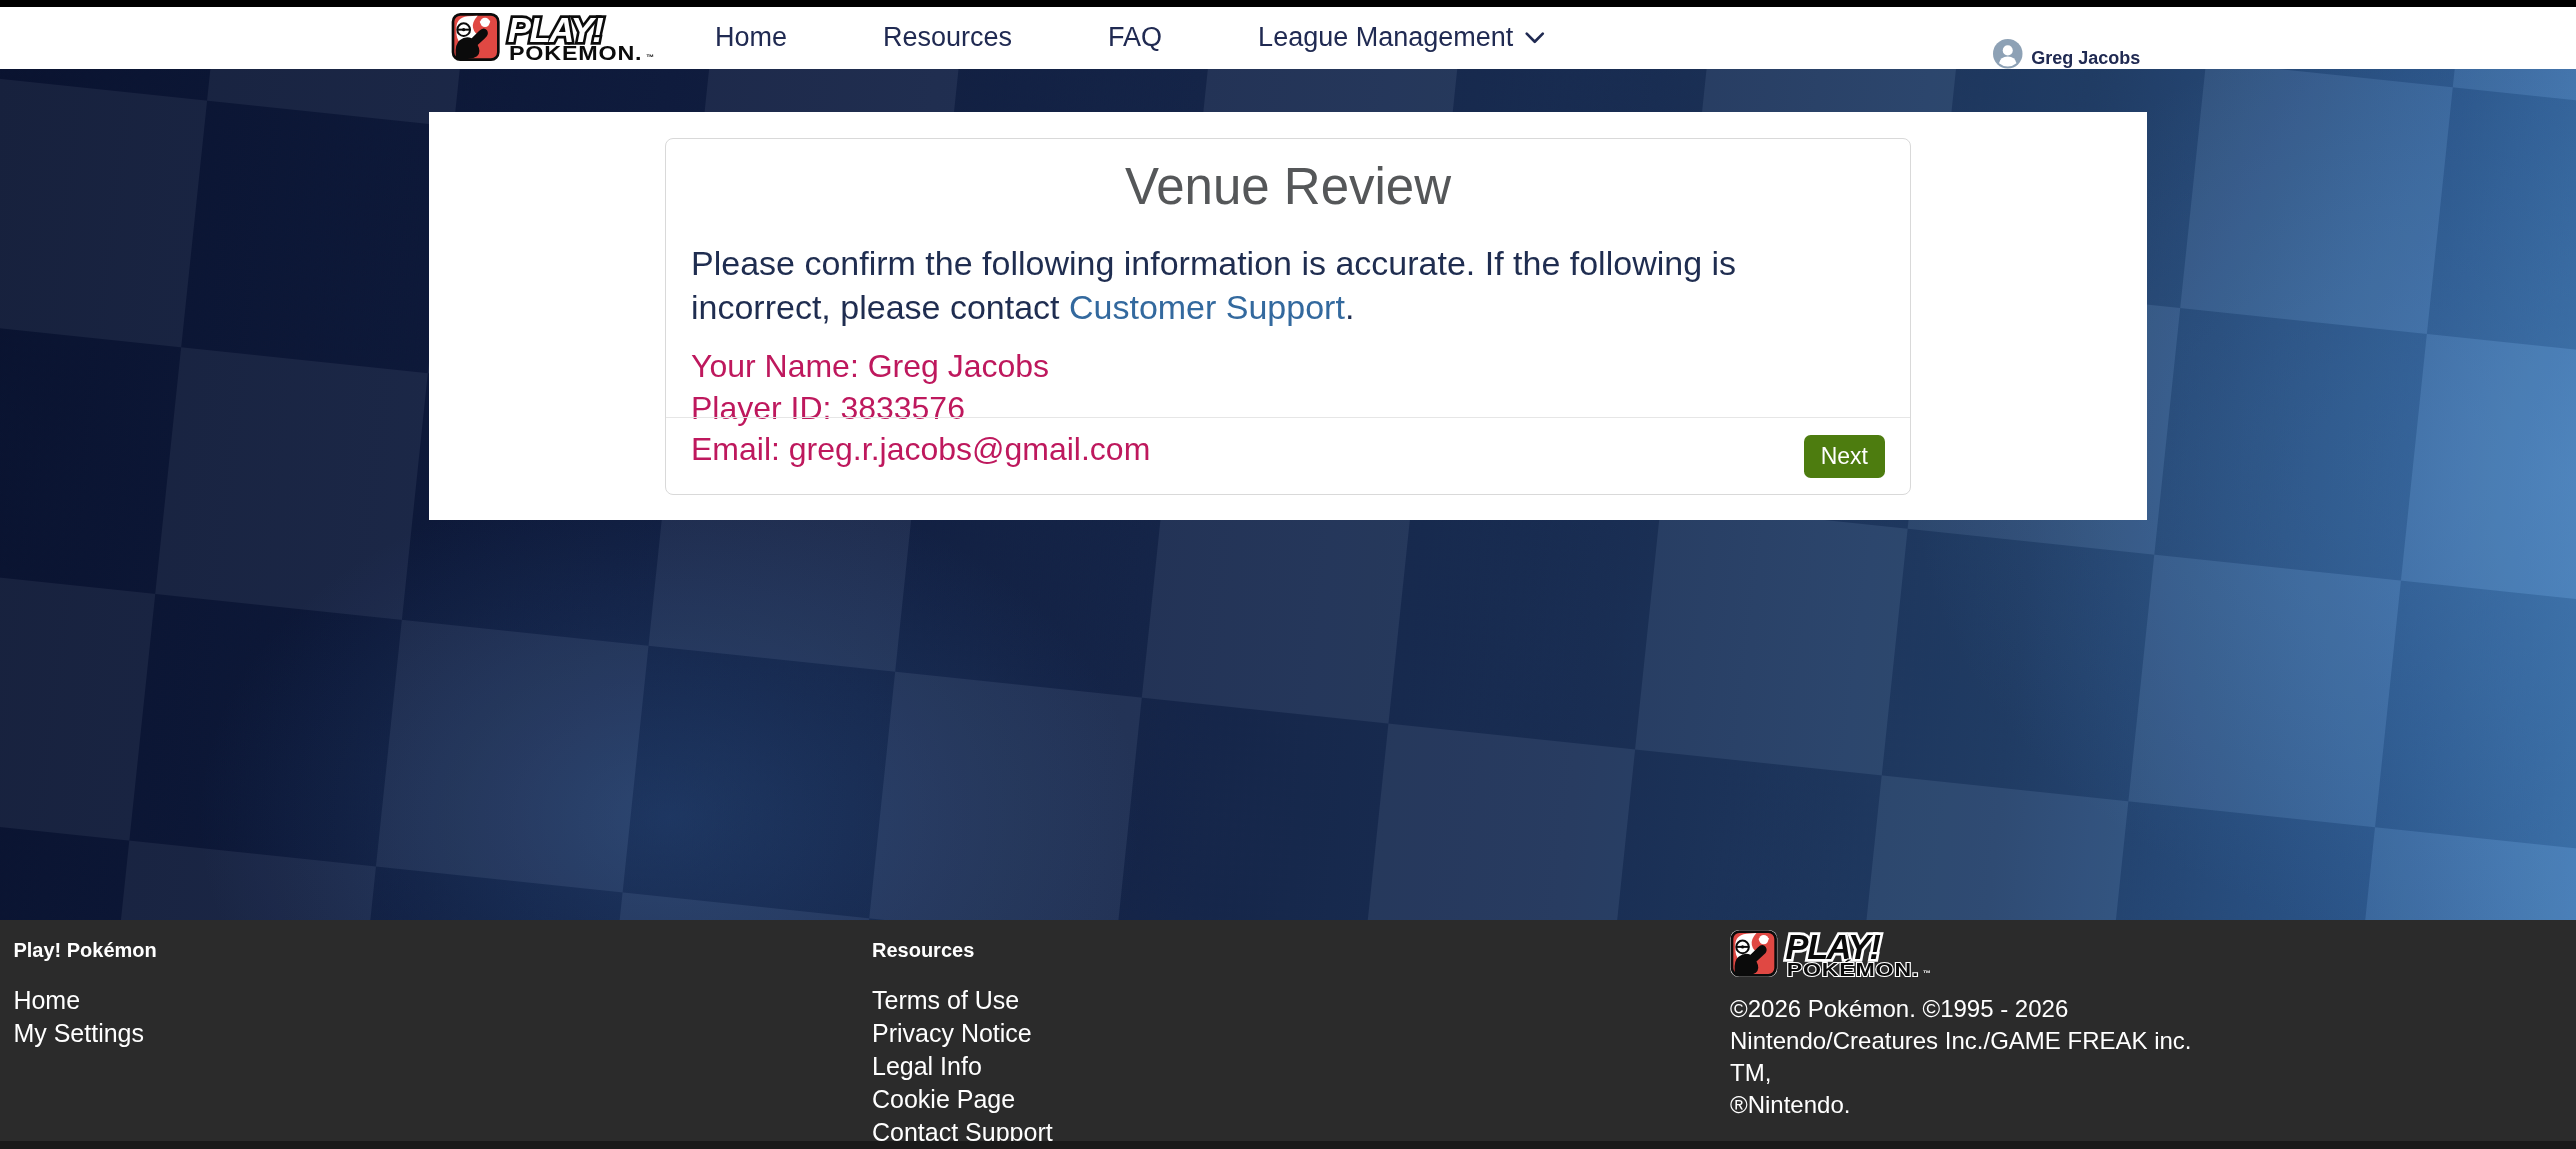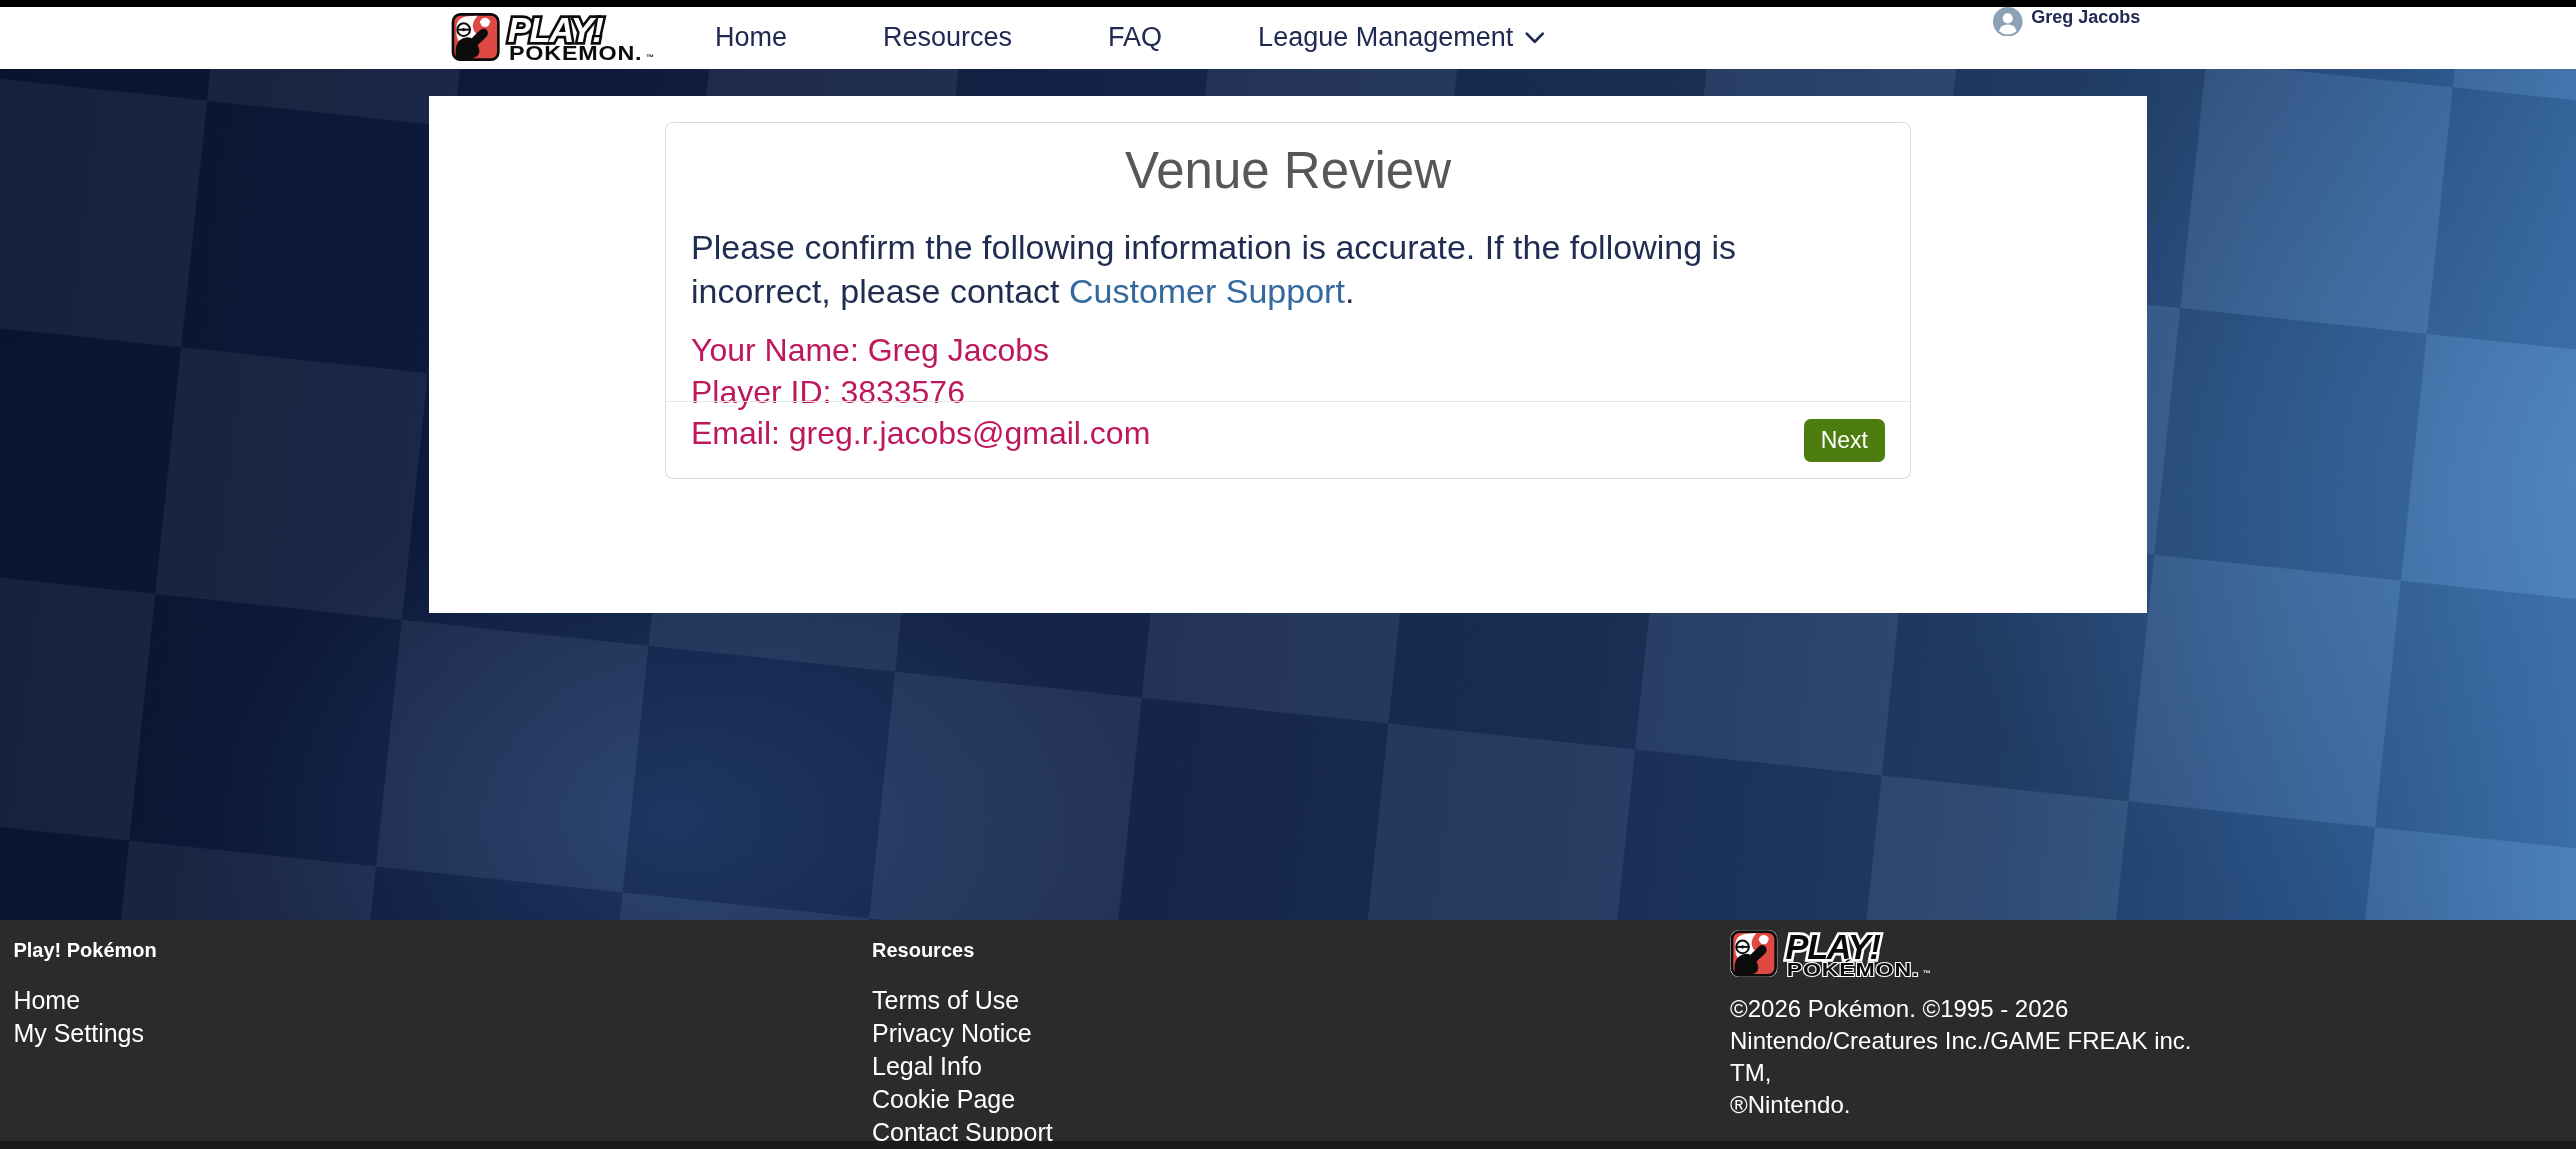--- a/index.html
+++ b/index.html
@@ -8,37 +8,37 @@
 
   
   .top-strip { position:absolute; left:0; top:0; width:100%; height:6.7px; background:#000; z-index:30; }
 
   
   .navbar { position:absolute; left:0; top:6.7px; width:100%; height:62px; background:#fff; z-index:20; }
   .brand { position:absolute; left:451px; top:6.7px; width:208px; height:48px; cursor:pointer; }
   .nav-menu { position:absolute; left:715px; top:0; height:62px; display:flex; align-items:center; column-gap:96px; }
   .nav-link { font-size:27px; color:#202a52; white-space:nowrap; cursor:pointer; display:flex; align-items:center; }
   .chev { margin-left:10.7px; }
-  .user-chip { position:absolute; left:1993px; top:0; height:62px; display:flex; align-items:flex-start; cursor:pointer; }
+  .user-chip { position:absolute; left:1993px; top:0; height:62px; display:flex; align-items:flex-end; cursor:pointer; }
   .avatar { width:29.5px; height:29.5px; }
   .user-name { margin-left:8.7px; font-size:18px; font-weight:600; color:#202a52; }
 
   
   .hero { position:absolute; left:0; top:68px; width:100%; height:852px; overflow:hidden;
     background:
       radial-gradient(738px 536px at 26% 88%, rgba(64,118,183,0.33), transparent 64%),
       radial-gradient(1006px 738px at 100% 48%, rgba(80,140,200,0.45), transparent 66%),
       linear-gradient(97deg, #0a1432 0%, #101d40 25%, #16274c 45%, #1b3158 62%, #23416b 78%, #2f5d95 92%, #3f78b4 100%);
   }
   .hero::before { content:""; position:absolute; left:-335px; top:-335px; width:3487px; height:1743px;
     background-image:repeating-conic-gradient(rgba(255,255,255,0.055) 0% 25%, rgba(7,13,34,0.10) 25% 50%);
     background-size:496px 496px; transform:rotate(6deg); }
 
   
-  .card { position:absolute; left:429px; top:28px; width:1718px; height:517px; background:#fff; }
+  .card { position:absolute; left:429px; top:44px; width:1718px; height:408px; background:#fff; }
   .inner { position:absolute; left:236px; top:26px; width:1246px; height:357px;
            border:1.3px solid #d9d9d9; border-radius:8px; background:#fff; }
   .inner-title { margin-top:19px; text-align:center; font-size:51px; font-weight:400; color:#555759; line-height:1.15; }
   .inner-body { padding:0 25px; }
   .intro { margin-top:24px; font-size:34px; color:#1f2d50; line-height:1.3; }
   .intro a { color:#33699e; text-decoration:none; cursor:pointer; }
   .fields { margin-top:17.4px; list-style:none; }
   .fields div { font-size:32px; color:#be185d; line-height:1.29; }
   .divider { position:absolute; left:0; right:0; top:278px; border-top:1.3px solid #e6e6e6; }
   .btn-next { position:absolute; right:25px; top:296px; height:43px; padding:0 17px; background:#4d7c0f;

